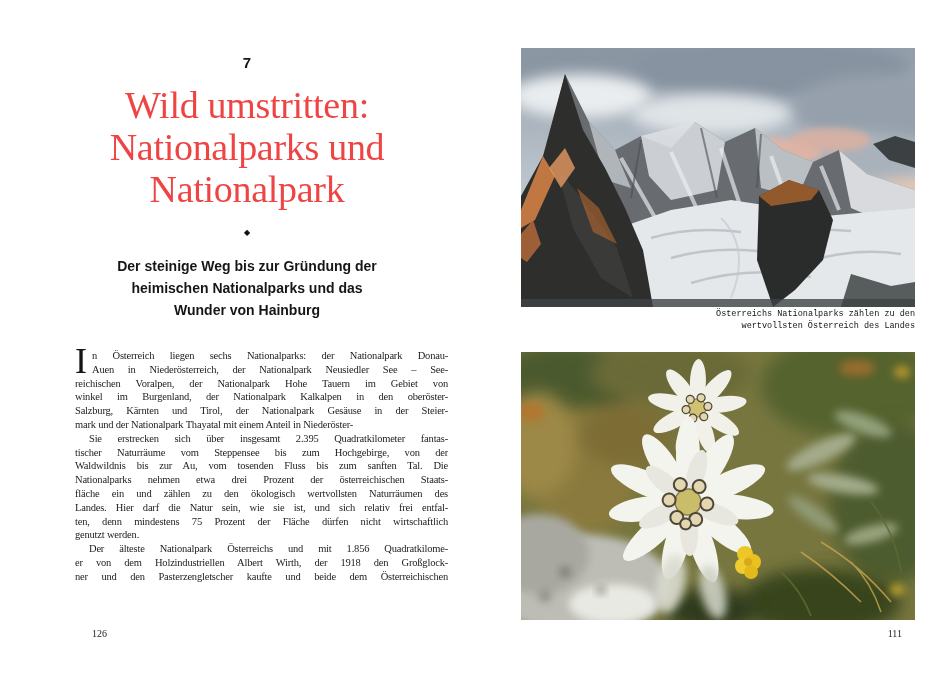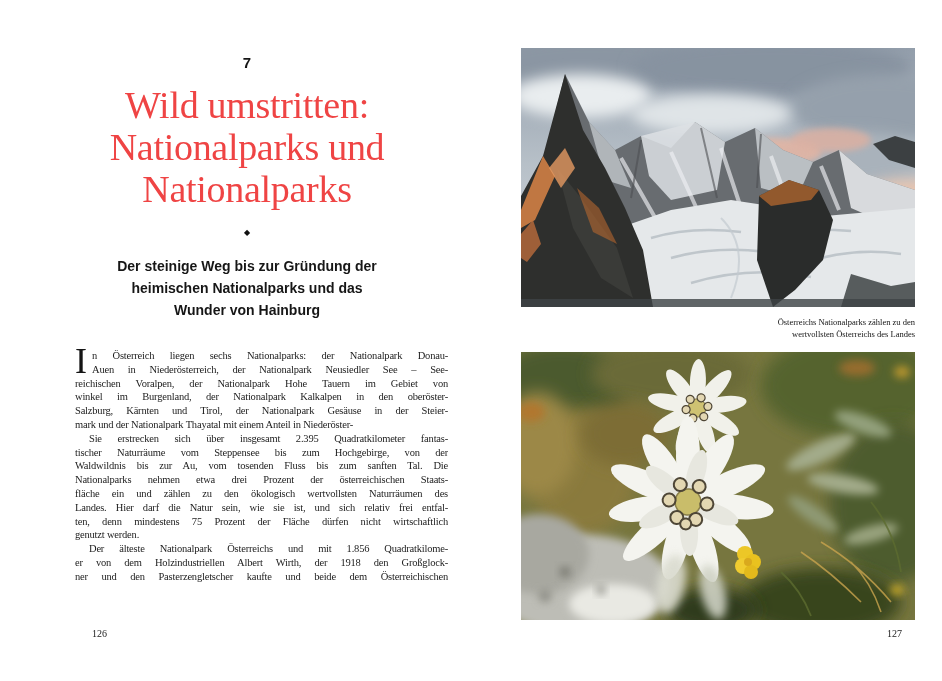--- a/index.html
+++ b/index.html
@@ -28,35 +28,35 @@
   .par2 .plines .pline:first-child{padding-left:14px;}
   .dropcap{position:absolute;left:0;top:-3px;font-size:36px;line-height:30px;
           font-weight:400;color:#141414;}
   .pagenum{position:absolute;font-family:"Liberation Serif",serif;font-size:10px;color:#222;margin-left:30px;}
   .pagenum-left{left:62px;top:628px;}
   .pagenum-right{left:830px;top:628px;width:42px;text-align:right;}
   
   .photo{position:absolute;display:block;}
   .photo-top{left:521px;top:48px;}
   .photo-bottom{left:521px;top:352px;}
-  .caption{position:absolute;left:521px;top:316px;width:394px;text-align:right;
-          font-family:Liberation Serif, serif;font-size:8.5px;line-height:12px;color:#141414;}
+  .caption{position:absolute;left:521px;top:308px;width:394px;text-align:right;
+          font-family:Liberation Mono, monospace;font-size:8.5px;line-height:12px;color:#141414;}
   .cap-line{text-align:right;}
 </style>
 </head>
 <body>
 
 <div class="spread">
 
   <div class="chapter-number">7</div>
 
   <div class="title-block">
       <div class="title-line">Wild umstritten:</div>
       <div class="title-line">Nationalparks und</div>
-      <div class="title-line">Nationalparks</div>
+      <div class="title-line">Nationalpark</div>
     </div>
 
   <div class="divider">◆</div>
 
   <div class="subtitle-block">
       <div class="subtitle-line">Der steinige Weg bis zur Gründung der</div>
       <div class="subtitle-line">heimischen Nationalparks und das</div>
       <div class="subtitle-line">Wunder von Hainburg</div>
     </div>
 
@@ -147,21 +147,21 @@
       <polygon points="238,148 268,132 298,142 312,172 302,212 274,242 252,259 236,212" fill="#2a2c2b"></polygon>
       <polygon points="238,148 268,132 298,142 290,152 250,158" fill="#b5682f" opacity="0.75"></polygon>
       <polygon points="352,96 374,88 394,94 394,120 368,112" fill="#3c4042"></polygon>
       <polygon points="330,226 370,238 394,234 394,259 320,259" fill="#474c4e" opacity="0.9"></polygon>
     </g>
     <rect x="0" y="251" width="394" height="8" fill="#3f4446" opacity="0.8"></rect>
   </svg>
 
   <div class="caption">
       <div class="cap-line">Österreichs Nationalparks zählen zu den</div>
-      <div class="cap-line">wertvollsten Österreichs des Landes</div>
+      <div class="cap-line">wertvollsten Österreich des Landes</div>
     </div>
 
   <svg class="photo photo-bottom" width="394" height="268" viewBox="0 0 394 268">
     <defs>
       <filter id="eb" x="-60%" y="-60%" width="220%" height="220%">
           <feGaussianBlur stdDeviation="8"></feGaussianBlur>
         </filter>
       <filter id="eb2" x="-60%" y="-60%" width="220%" height="220%">
           <feGaussianBlur stdDeviation="4"></feGaussianBlur>
         </filter>
@@ -259,15 +259,15 @@
       <circle cx="224" cy="202" r="8" fill="#ecc727"></circle>
         <circle cx="232" cy="210" r="8" fill="#e9c21f"></circle>
       <circle cx="222" cy="214" r="8" fill="#f0cc30"></circle>
         <circle cx="230" cy="220" r="7" fill="#e3ba1c"></circle>
       <circle cx="227" cy="210" r="4" fill="#d9a91d"></circle>
       <ellipse cx="376" cy="238" rx="7" ry="5" fill="#e0b92a" opacity="0.85" filter="url(#eb2)"></ellipse>
       <ellipse cx="381" cy="20" rx="8" ry="6" fill="#d8a62e" opacity="0.8" filter="url(#eb2)"></ellipse>
     </g>
   </svg>
 
-  <div class="pagenum pagenum-right">127</div>
+  <div class="pagenum pagenum-right">111</div>
 
 </div>
 
 </body></html>

